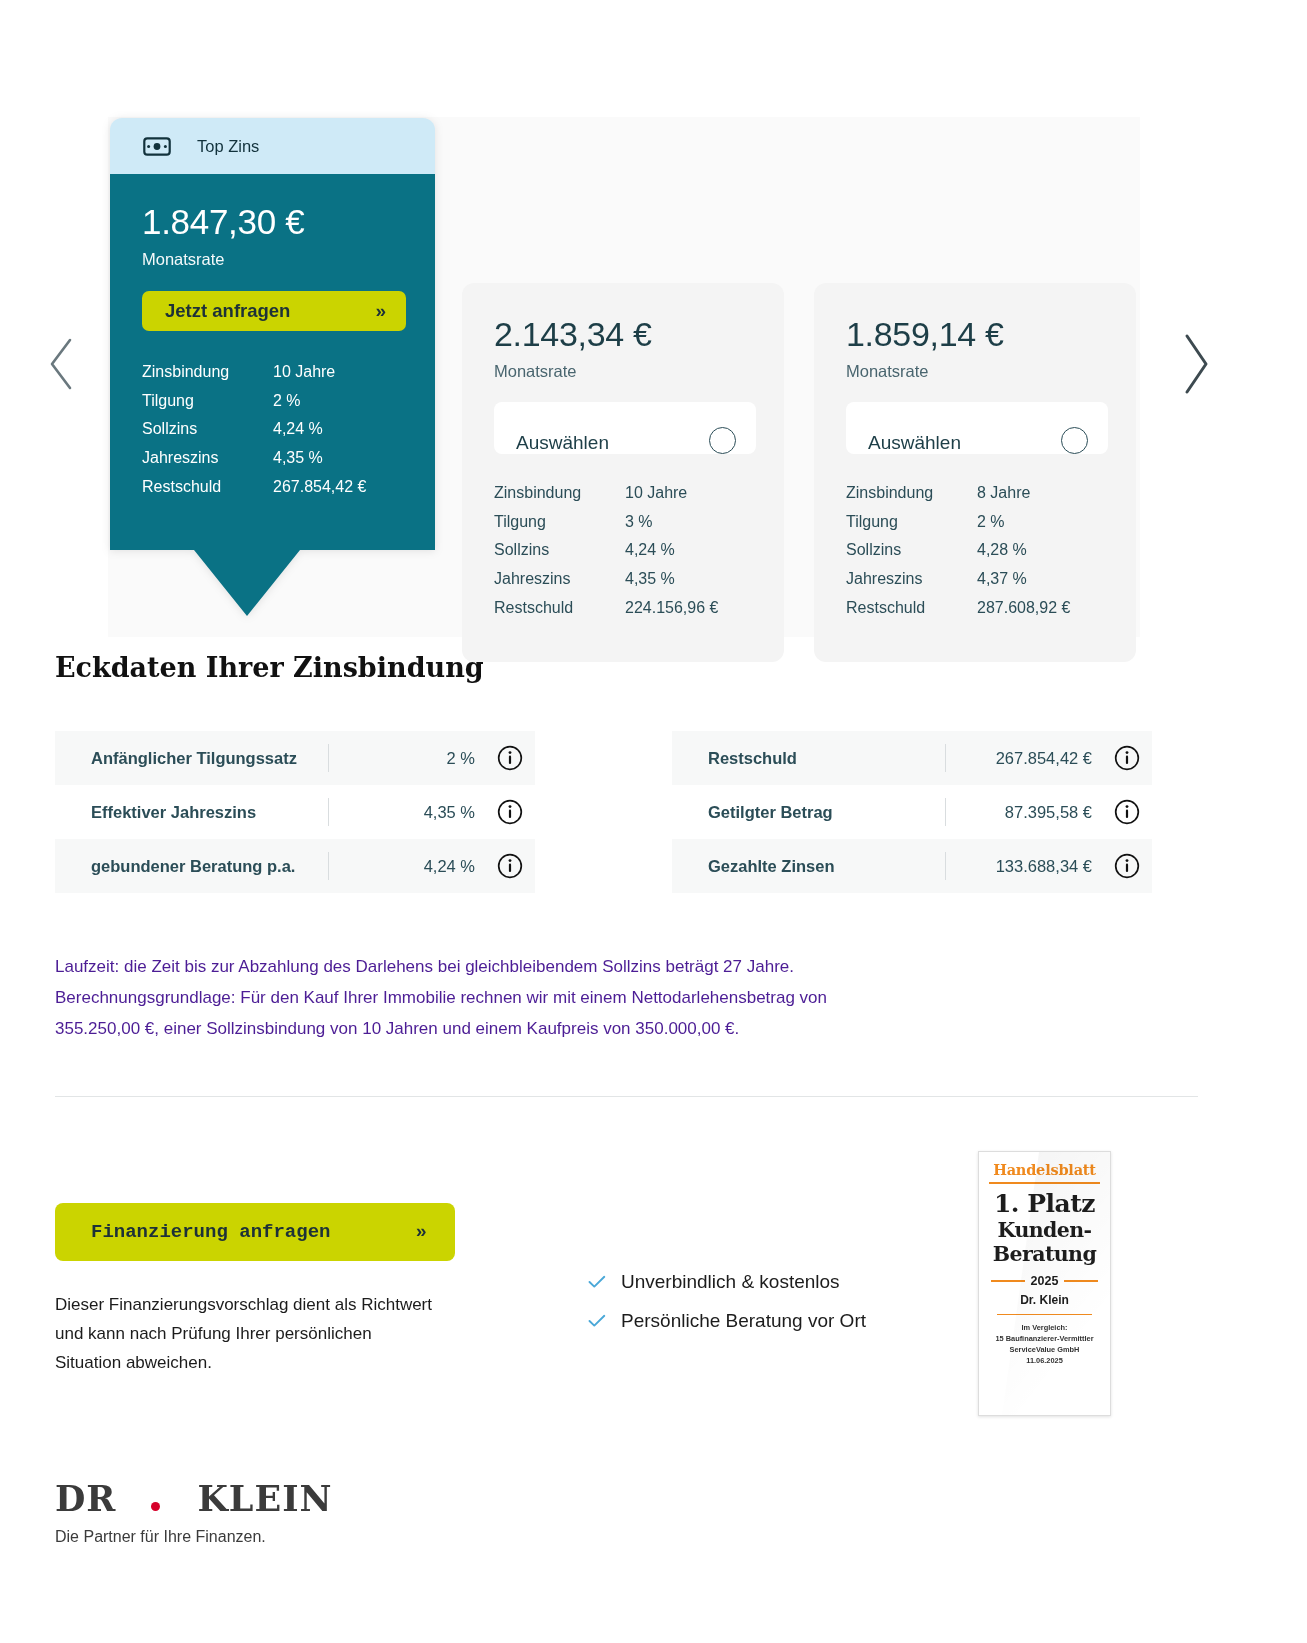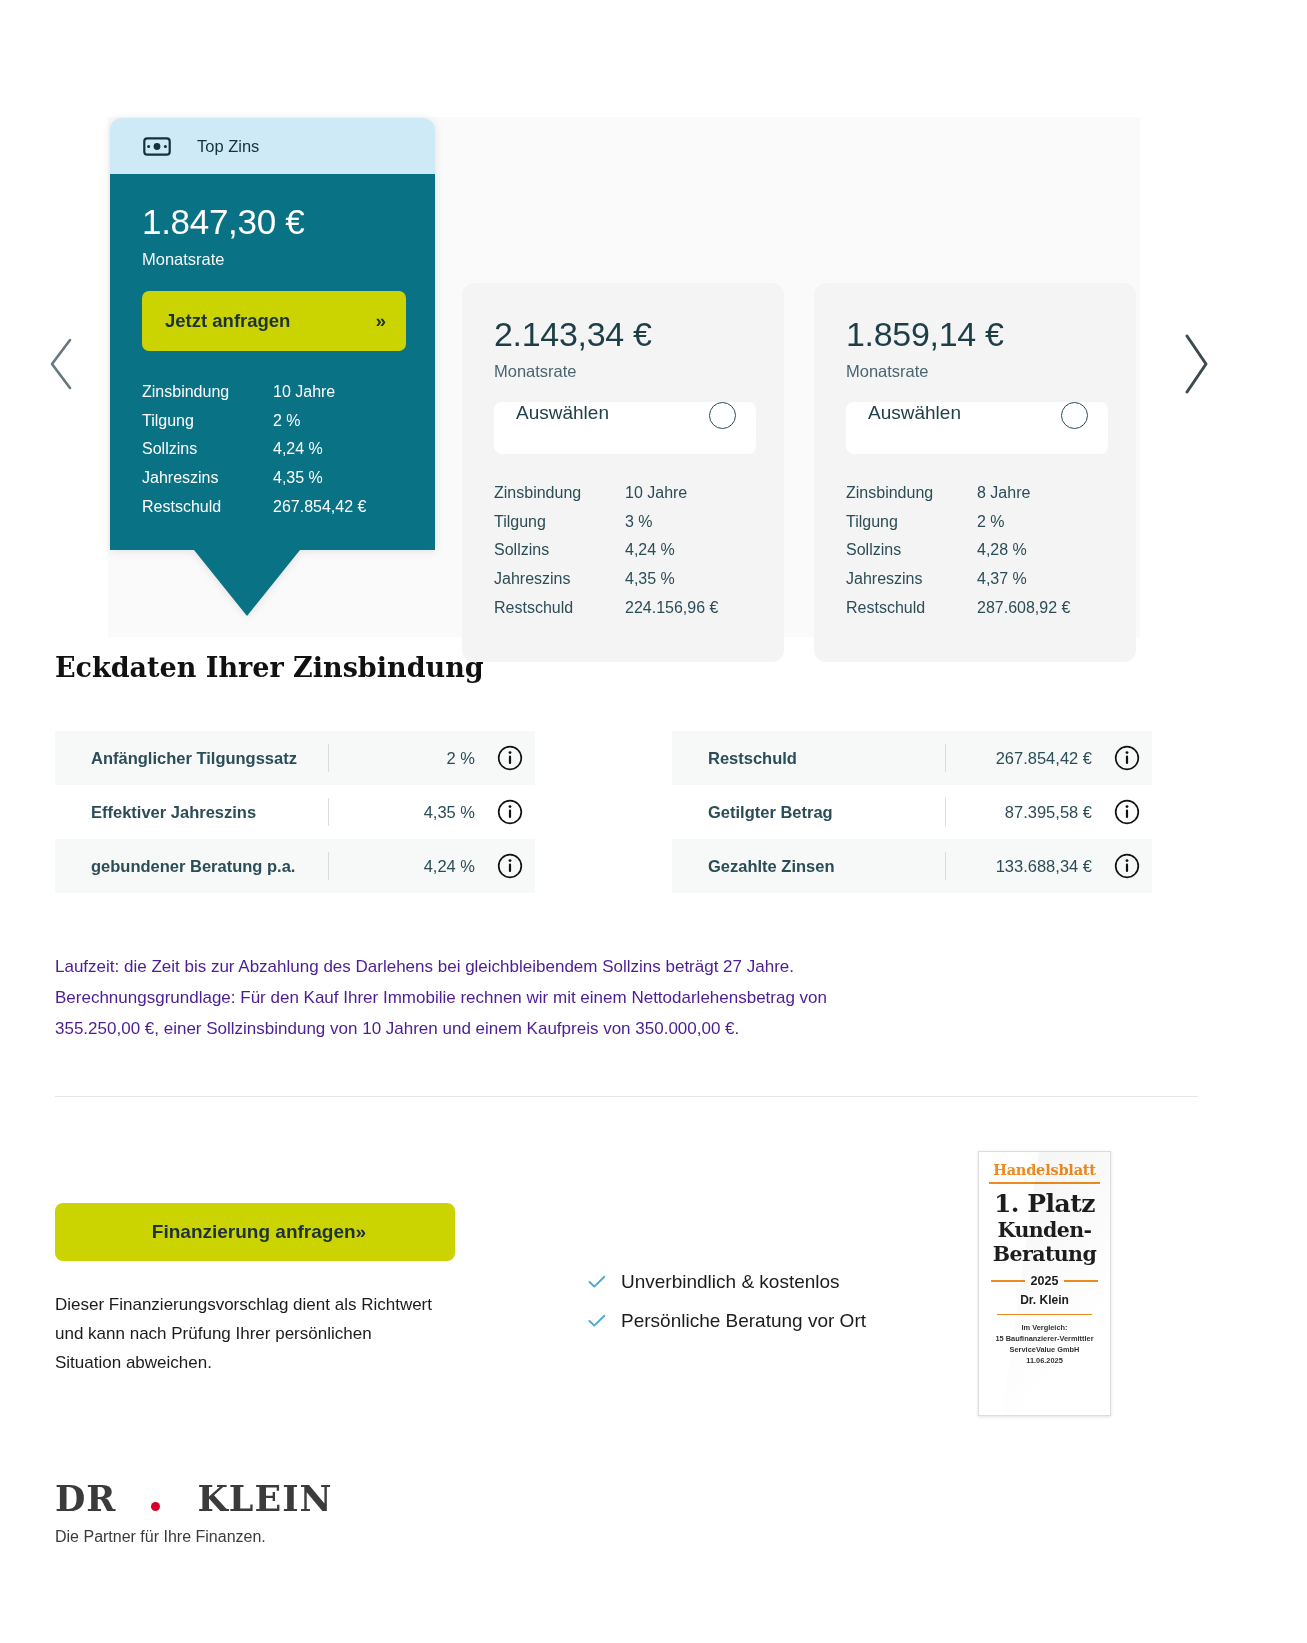--- a/index.html
+++ b/index.html
@@ -108,21 +108,21 @@
     white-space: nowrap;
   }
   .rate-label {
     font-size: 16.5px;
     margin-top: 11px;
     opacity: 0.96;
   }
 
   .btn-cta {
     margin-top: 22px;
-    height: 60px;
+    height: 40px;
     width: 264px;
     background: #cbd400;
     border: none;
     border-radius: 7px;
     color: #1d3138;
     font-family: "Liberation Sans", sans-serif;
     font-size: 18.5px;
     font-weight: 700;
     display: flex;
     align-items: center;
@@ -163,21 +163,21 @@
     height: 52px;
     width: 262px;
     background: #ffffff;
     border: none;
     border-radius: 8px;
     color: #1d3e47;
     font-family: "Liberation Sans", sans-serif;
     font-size: 19px;
     font-weight: 400;
     display: flex;
-    align-items: flex-start;
+    align-items: flex-end;
     justify-content: space-between;
     padding: 0 20px 0 22px;
     cursor: pointer;
   }
   .radio {
     width: 27px; height: 27px;
     border: 1.6px solid #2b4d57;
     border-radius: 50%;
     flex: none;
   }
@@ -258,26 +258,26 @@
   .btn-request {
     position: absolute;
     left: 55px;
     top: 1203px;
     width: 400px;
     height: 58px;
     background: #cbd400;
     border: none;
     border-radius: 8px;
     color: #1d3138;
-    font-family: Liberation Sans, sans-serif;
+    font-family: Liberation Mono, monospace;
     font-size: 19px;
     font-weight: 700;
     display: flex;
     align-items: center;
-    justify-content: center;
+    justify-content: space-between;
     padding: 0 30px 0 36px;
     cursor: pointer;
   }
   .note {
     position: absolute;
     left: 55px;
     top: 1290px;
     width: 380px;
     font-size: 17px;
     line-height: 29px;

